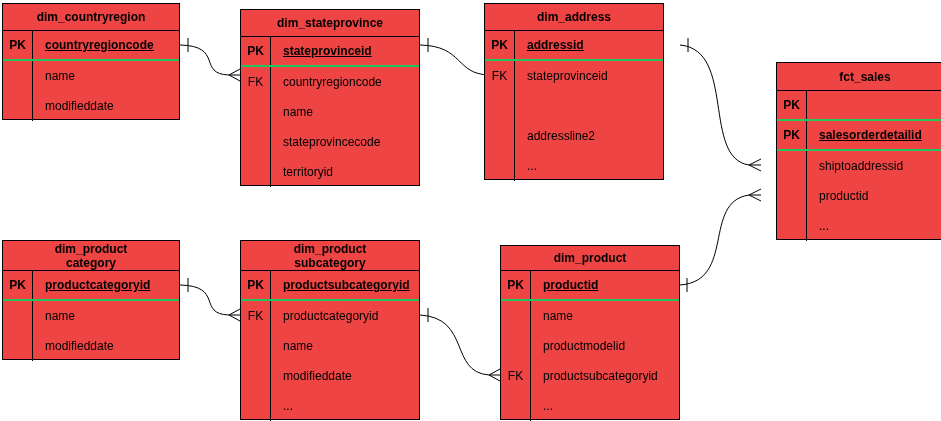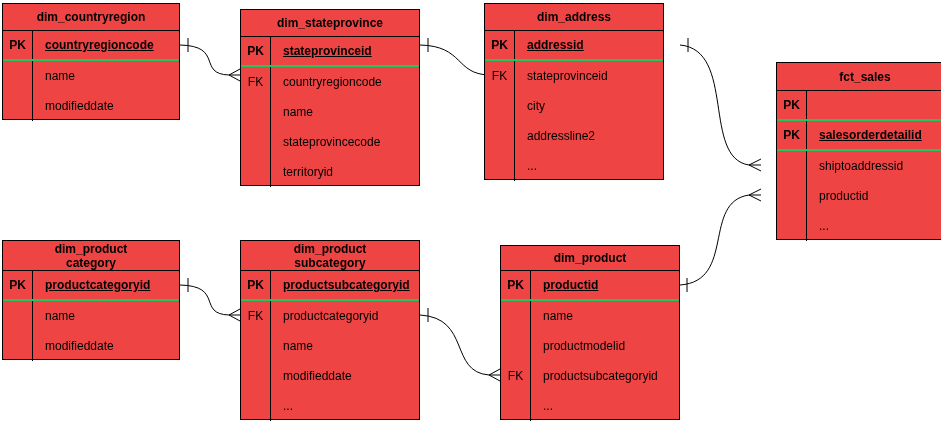--- a/index.html
+++ b/index.html
@@ -113,21 +113,20 @@
     <div class="row pkrow">
       <div class="key">PK</div>
       <div class="fld pk">addressid</div>
     </div>
     <div class="row">
       <div class="key">FK</div>
       <div class="fld">stateprovinceid</div>
     </div>
     <div class="row">
       <div class="key"></div>
-      <div class="fld">city</div>
     </div>
     <div class="row">
       <div class="key"></div>
       <div class="fld">addressline2</div>
     </div>
     <div class="row">
       <div class="key"></div>
       <div class="fld">...</div>
     </div>
   </div>

